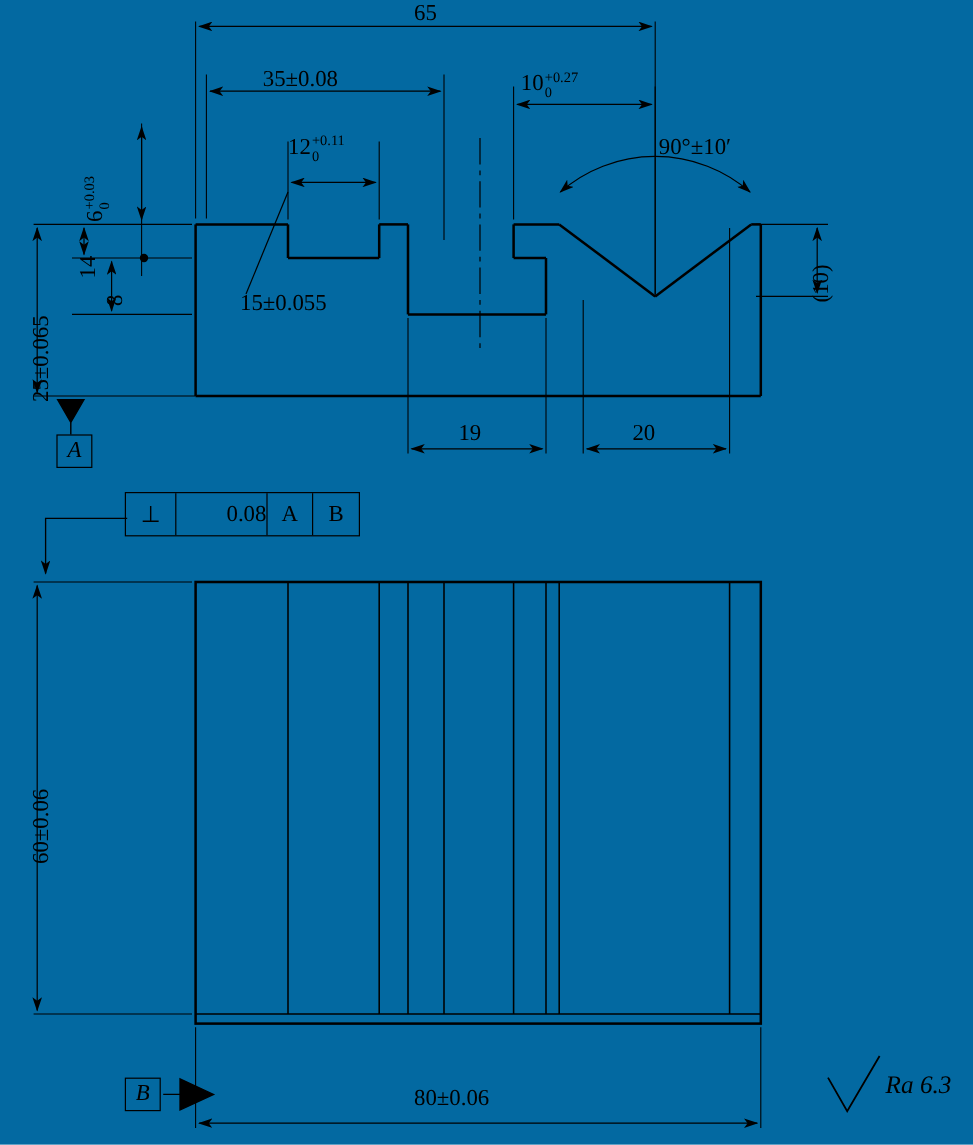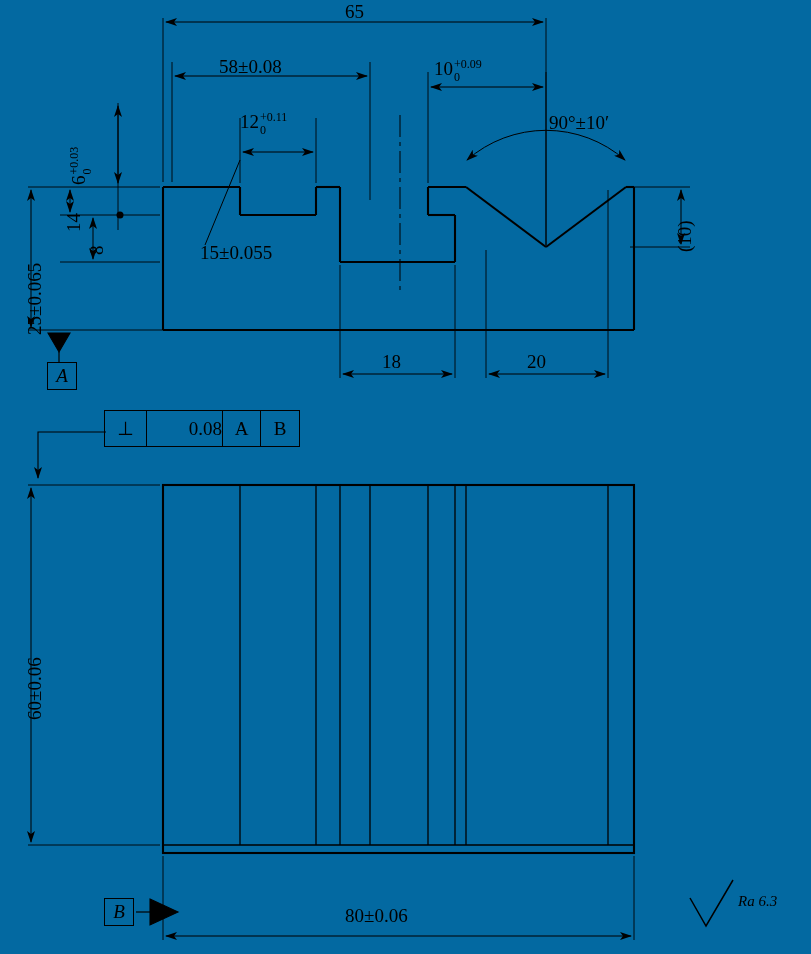--- a/index.html
+++ b/index.html
@@ -239,47 +239,47 @@
       </g>
 
       <g stroke-width="1.5">
         <path d="M690,898 L706,926 L733,880"></path>
       </g>
     </g>
   </svg>
 
   <div class="lbl" style="left:345px; top:2px;">65</div>
 
-  <div class="lbl" style="left:219px; top:57px;">58±0.08</div>
+  <div class="lbl" style="left:219px; top:57px;">35±0.08</div>
 
   <div class="stack" style="left:240px; top:111px;">
     <span class="base">12</span><span class="tol"><span>+0.11</span><br><span>0</span></span>
   </div>
 
   <div class="stack" style="left:434px; top:58px;">
-    <span class="base">10</span><span class="tol"><span>+0.09</span><br><span>0</span></span>
+    <span class="base">10</span><span class="tol"><span>+0.27</span><br><span>0</span></span>
   </div>
 
   <div class="stack rot90" style="left:68px; top:185px;">
     <span class="base">6</span><span class="tol"><span>+0.03</span><br><span>0</span></span>
   </div>
 
   <div class="lbl" style="left:200px; top:243px;">15±0.055</div>
 
   <div class="lbl rot90" style="left:64px; top:232px;">14</div>
 
   <div class="lbl rot90" style="left:87px; top:255px;">8</div>
 
   <div class="lbl rot90" style="left:25px; top:335px;">25±0.065</div>
 
   <div class="lbl rot90" style="left:675px; top:252px;">(10)</div>
 
   <div class="lbl" style="left:549px; top:113px;">90°±10′</div>
 
-  <div class="lbl" style="left:382px; top:352px;">18</div>
+  <div class="lbl" style="left:382px; top:352px;">19</div>
 
   <div class="lbl" style="left:527px; top:352px;">20</div>
 
   <div class="lbl rot90" style="left:25px; top:720px;">60±0.06</div>
 
   <div class="lbl" style="left:345px; top:906px;">80±0.06</div>
 
   <div class="datum-box" style="left:47px; top:362px; width:30px; height:28px;">
     <span>A</span>
   </div>
@@ -296,15 +296,15 @@
       <span>0.08</span>
     </div>
     <div class="frame-cell it" style="width:38px;">
       <span>A</span>
     </div>
     <div class="frame-cell it" style="width:38px;">
       <span>B</span>
     </div>
   </div>
 
-  <div class="lbl it" style="left:738px; top:894px; font-size:15px;">Ra 6.3</div>
+  <div class="lbl it" style="left:738px; top:894px; font-size:21px;">Ra 6.3</div>
 
 </div>
 
 </body></html>

